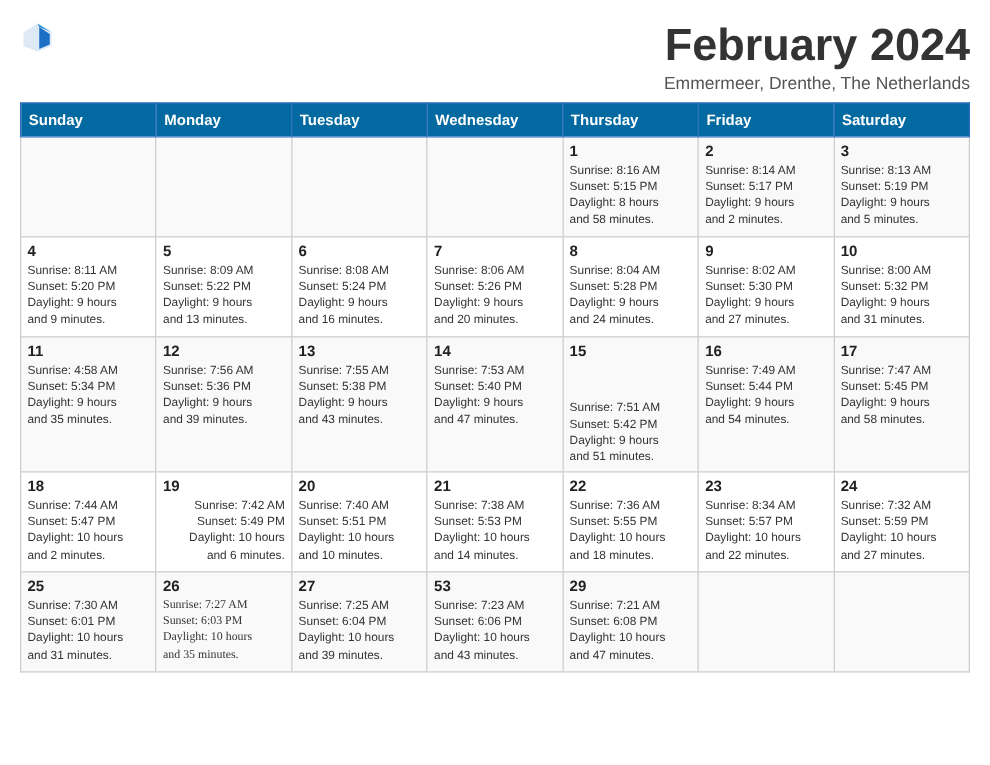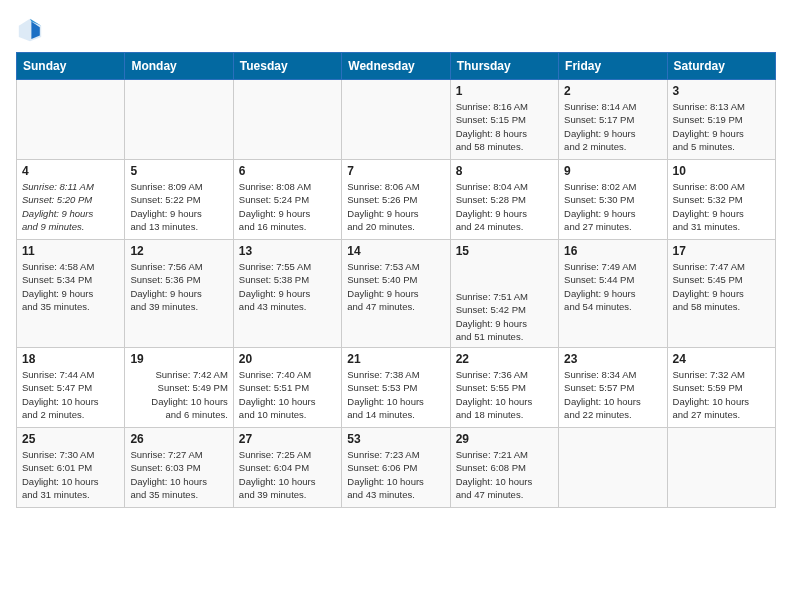--- a/index.html
+++ b/index.html
@@ -90,20 +90,24 @@
 </head>
 <body>
 
 <div class="header-area">
   <div class="logo">
     <svg class="logo-icon" viewBox="0 0 40 40">
       <polygon points="20,4 36,14 36,30 20,36 4,30 4,14" fill="#1a6fc4" opacity="0.15"></polygon>
       <polygon points="22,8 34,16 34,28 22,33" fill="#1a6fc4"></polygon>
       <polygon points="20,4 36,14 22,8" fill="#2a8fd4"></polygon>
     </svg>
+  </div>
+  <div class="title-block">
+    <div class="month-year">February 2024</div>
+    <div class="location">Emmermeer, Drenthe, The Netherlands</div>
   </div>
 </div>
 
 <table>
   <thead>
     <tr>
     <th>Sunday</th>
         <th>Monday</th>
         <th>Tuesday</th>
         <th>Wednesday</th>
@@ -136,21 +140,21 @@
           <div class="day-number">3</div>
           <div class="day-info" style="white-space: pre-line;">Sunrise: 8:13 AM
 Sunset: 5:19 PM
 Daylight: 9 hours
 and 5 minutes.</div>
         </td>
       </tr>
       <tr>
         <td>
           <div class="day-number">4</div>
-          <div class="day-info" style="white-space: pre-line; font-style: italic;">Sunrise: 8:11 AM
+          <div class="day-info" style="white-space: pre-line;">Sunrise: 8:11 AM
 Sunset: 5:20 PM
 Daylight: 9 hours
 and 9 minutes.</div>
         </td>
         <td>
           <div class="day-number">5</div>
           <div class="day-info" style="white-space: pre-line;">Sunrise: 8:09 AM
 Sunset: 5:22 PM
 Daylight: 9 hours
 and 13 minutes.</div>
@@ -296,21 +300,21 @@
       <tr>
         <td>
           <div class="day-number">25</div>
           <div class="day-info" style="white-space: pre-line;">Sunrise: 7:30 AM
 Sunset: 6:01 PM
 Daylight: 10 hours
 and 31 minutes.</div>
         </td>
         <td>
           <div class="day-number">26</div>
-          <div class="day-info" style="white-space: pre-line;">Sunrise: 7:27 AM
+          <div class="day-info" style="white-space: pre-line; font-family: Liberation Serif, serif;">Sunrise: 7:27 AM
 Sunset: 6:03 PM
 Daylight: 10 hours
 and 35 minutes.</div>
         </td>
         <td>
           <div class="day-number">27</div>
           <div class="day-info" style="white-space: pre-line;">Sunrise: 7:25 AM
 Sunset: 6:04 PM
 Daylight: 10 hours
 and 39 minutes.</div>

